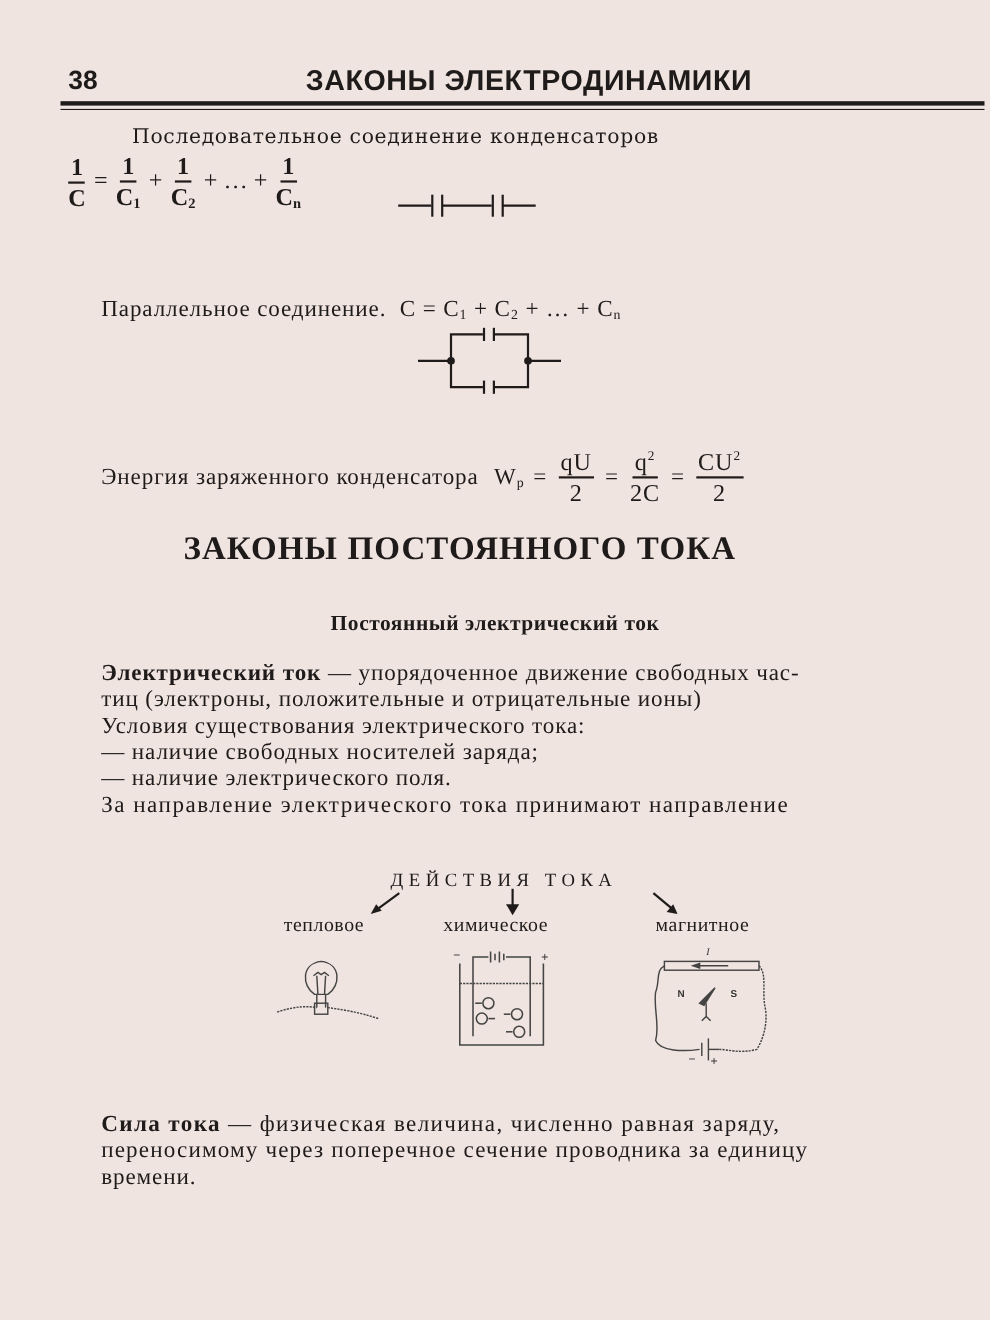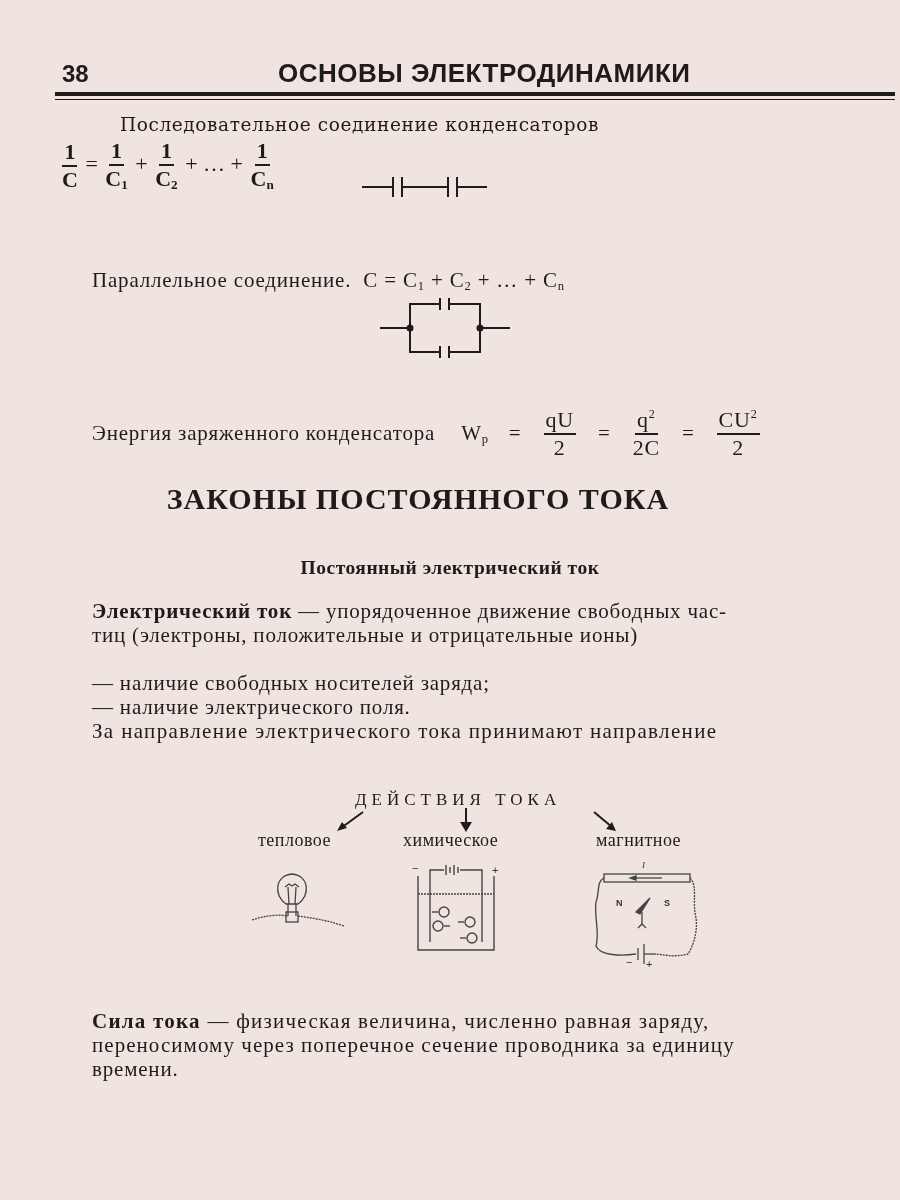--- a/index.html
+++ b/index.html
@@ -38,21 +38,21 @@
   .act-label { top: 830px; font-family: "Liberation Serif", serif; font-size: 18px; letter-spacing: 0.5px; }
 
   svg { position: absolute; overflow: visible; }
 </style>
 </head>
 <body>
 
 <div class="page">
 
   <div class="abs hdr-num">38</div>
-  <div class="abs hdr-title">ОСНОВЫ ЭЛЕКТРОДИНАМИКИ</div>
+  <div class="abs hdr-title">ЗАКОНЫ ЭЛЕКТРОДИНАМИКИ</div>
   <div class="hdr-rule1"></div>
   <div class="hdr-rule2"></div>
 
   <div class="abs sec-line" style="left:120px; top:114px;">Последовательное соединение конденсаторов</div>
   <div class="abs math" style="left:60px; top:140px;">
     <span class="frac bold">
         <span class="num">1</span>
         <span class="den">C</span>
       </span>
     <span>=</span>
@@ -102,21 +102,21 @@
       <line x1="69" y1="0" x2="69" y2="12"></line>
       <polyline points="30,30 30,54 59,54"></polyline>
       <polyline points="70,54 100,54 100,30"></polyline>
       <line x1="60" y1="48" x2="60" y2="60"></line>
       <line x1="69" y1="48" x2="69" y2="60"></line>
     </g>
     <circle cx="30" cy="30" r="3.5" fill="#1f1b1b"></circle>
     <circle cx="100" cy="30" r="3.5" fill="#1f1b1b"></circle>
   </svg>
 
-  <div class="abs" style="left:92px; top:408px; font-family:'Liberation Serif',serif; font-size:21px; letter-spacing:0.8px; display:flex; align-items:center; gap:20px;">
+  <div class="abs" style="left:92px; top:408px; font-family:'Liberation Serif',serif; font-size:21px; letter-spacing:0.8px; display:flex; align-items:center; gap:8px;">
     <span>Энергия заряженного конденсатора</span>
     <span style="margin-left:6px;"><span>W</span><sub>p</sub></span>
     <span>=</span>
     <span class="frac" style="font-size:22px;">
         <span class="num">qU</span>
         <span class="den">2</span>
       </span>
     <span>=</span>
     <span class="frac" style="font-size:22px;">
         <span class="num"><span>q</span><sup>2</sup></span>
@@ -127,20 +127,21 @@
         <span class="num"><span>CU</span><sup>2</sup></span>
         <span class="den">2</span>
       </span>
   </div>
 
   <div class="abs chapter">ЗАКОНЫ ПОСТОЯННОГО ТОКА</div>
   <div class="abs subhead">Постоянный электрический ток</div>
 
   <div class="abs body" style="left:92px; top:599px;"><b>Электрический ток</b><span> — упорядоченное движение свободных час-</span></div>
   <div class="abs body" style="left:92px; top:623px;">тиц (электроны, положительные и отрицательные ионы)</div>
+  <div class="abs body" style="left:92px; top:647px;">Условия существования электрического тока:</div>
   <div class="abs body" style="left:92px; top:671px;">— наличие свободных носителей заряда;</div>
   <div class="abs body" style="left:92px; top:695px;">— наличие электрического поля.</div>
   <div class="abs body" style="left:92px; top:719px; letter-spacing:1.35px;">За направление электрического тока принимают направление</div>
 
   <div class="abs actions-title">ДЕЙСТВИЯ ТОКА</div>
   <svg style="left:335px; top:810px;" width="30" height="22" viewBox="0 0 30 22">
     <line x1="28" y1="2" x2="6" y2="18" stroke="#1f1b1b" stroke-width="2"></line>
     <polygon points="2,21 12,18 7,12" fill="#1f1b1b"></polygon>
   </svg>
   <svg style="left:459px; top:808px;" width="14" height="24" viewBox="0 0 14 24">

